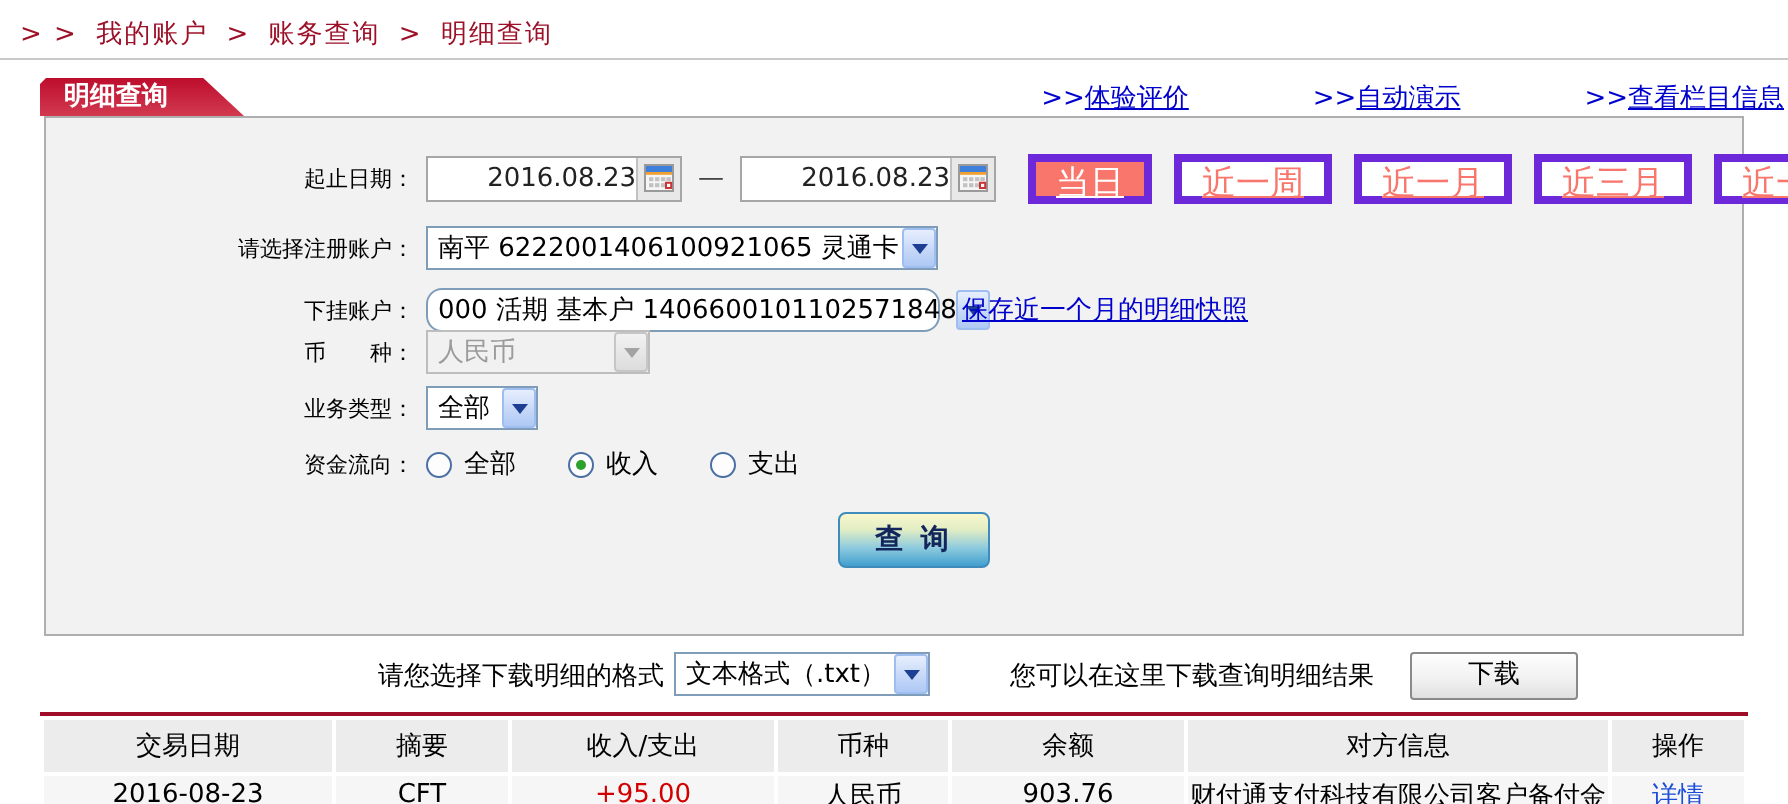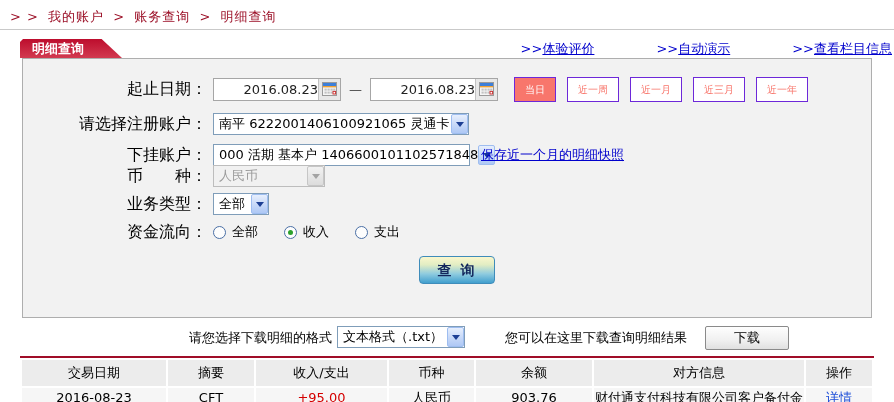--- a/index.html
+++ b/index.html
@@ -44,21 +44,21 @@
 
   
   .form-box {
     position:absolute; top:58px; left:22px;
     width:850px; height:260px;
     background:#f2f2f2; border:1px solid #aeaeae;
   }
   .frow { position:absolute; left:0; display:flex; align-items:center; height:26px; }
   .flabel {
     width:184px; text-align:right; flex:0 0 184px;
-    font-size:16px; color:#000;
+    font-size:11px; color:#000;
   }
   .gap6 { width:6px; flex:0 0 6px; }
 
   
   .date-field {
     display:flex; align-items:center;
     width:128px; height:23px;
     background:#fff; border:1px solid #a6a6a6;
   }
   .date-field .dtext { flex:1; text-align:right; font-size:13px; color:#222; }
@@ -66,22 +66,22 @@
     width:22px; height:21px; flex:0 0 22px;
     background:#e8e8e8; border-left:1px solid #c2c2c2;
     display:flex; align-items:center; justify-content:center; cursor:pointer;
   }
   .date-sep { margin:0 8px; color:#444; }
 
   
   .qbtns { display:flex; margin-left:16px; gap:11px; }
   .qbtn {
     height:25px; line-height:23px; padding:0 10px;
-    background:#fff; border:1px solid #6d28d9; color:#f8766c;
-    font-size:10px; cursor:pointer; white-space:nowrap;
+    background:#fff; border:4px solid #6d28d9; color:#f8766c;
+    font-size:17px; cursor:pointer; white-space:nowrap;text-decoration:underline;
   }
   .qbtn.active { background:#f8766c; color:#fff; }
 
   
   .xselect {
     display:flex; align-items:center; height:22px;
     background:#fff; border:1px solid #7f9db9;
     font-size:13px; color:#000; padding-left:5px; cursor:pointer; white-space:nowrap;
   }
   .xselect .arrow-btn {
@@ -239,21 +239,21 @@
         <span>南平 6222001406100921065 灵通卡</span>
         <span class="arrow-btn">
             <span class="tri-down"></span>
           </span>
       </div>
     </div>
 
     <div class="frow" style="top:83px;">
       <div class="flabel">下挂账户：</div>
       <div class="gap6"></div>
-      <div class="xselect" style="width:257px;">
+      <div class="xselect" style="width:257px;border-radius:8px;">
         <span>000 活期 基本户 1406600101102571848</span>
         <span class="arrow-btn">
             <span class="tri-down"></span>
           </span>
       </div>
       <span class="snap-link">保存近一个月的明细快照</span>
     </div>
 
     <div class="frow" style="top:104px;">
       <div class="flabel">币　　种：</div>

